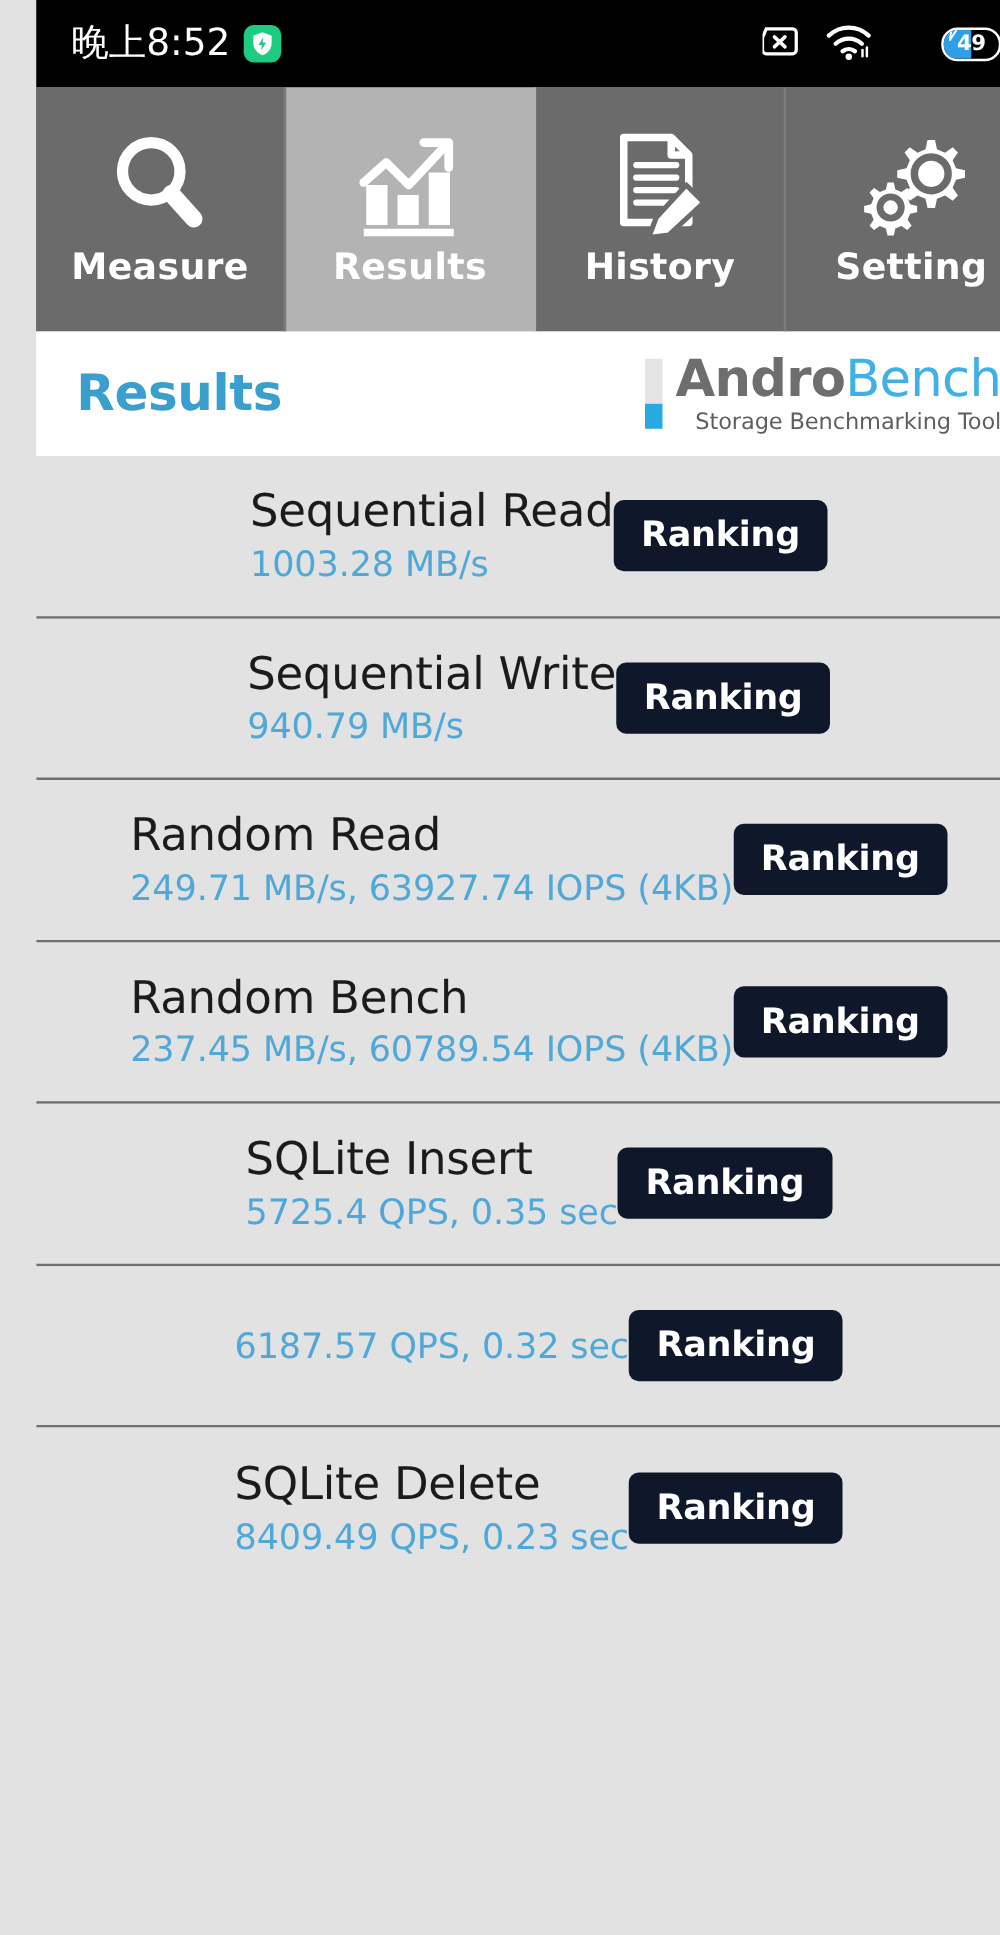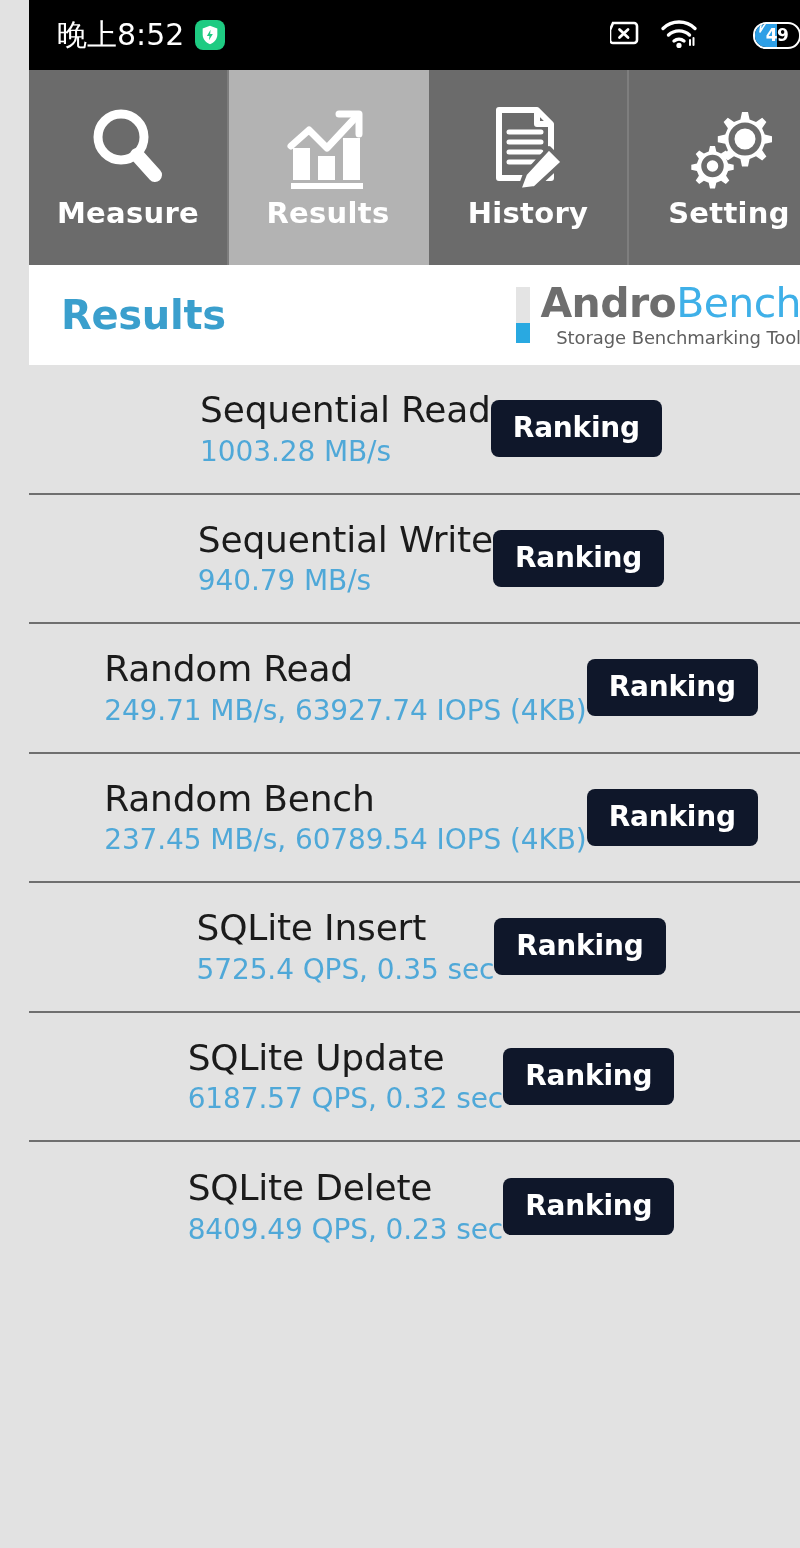--- a/index.html
+++ b/index.html
@@ -424,21 +424,20 @@
     <div class="result-row">
       <span class="result-texts">
         <span class="result-name">SQLite Insert</span>
         <span class="result-value">5725.4 QPS, 0.35 sec</span>
       </span>
       <button class="ranking-btn">Ranking</button>
     </div>
 
     <div class="result-row">
       <span class="result-texts">
-        <span class="result-name">SQLite Update</span>
         <span class="result-value">6187.57 QPS, 0.32 sec</span>
       </span>
       <button class="ranking-btn">Ranking</button>
     </div>
 
     <div class="result-row last">
       <span class="result-texts">
         <span class="result-name">SQLite Delete</span>
         <span class="result-value">8409.49 QPS, 0.23 sec</span>
       </span>

